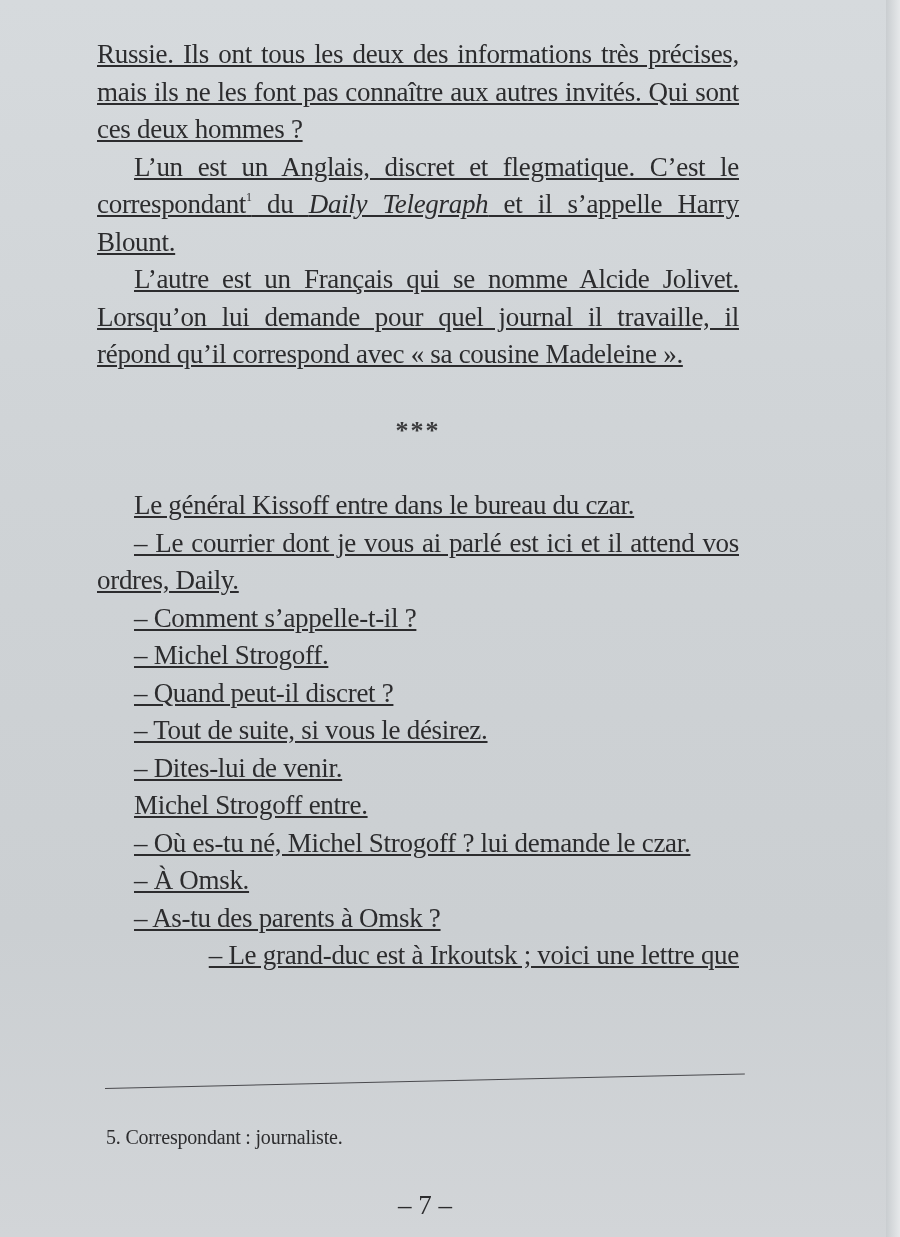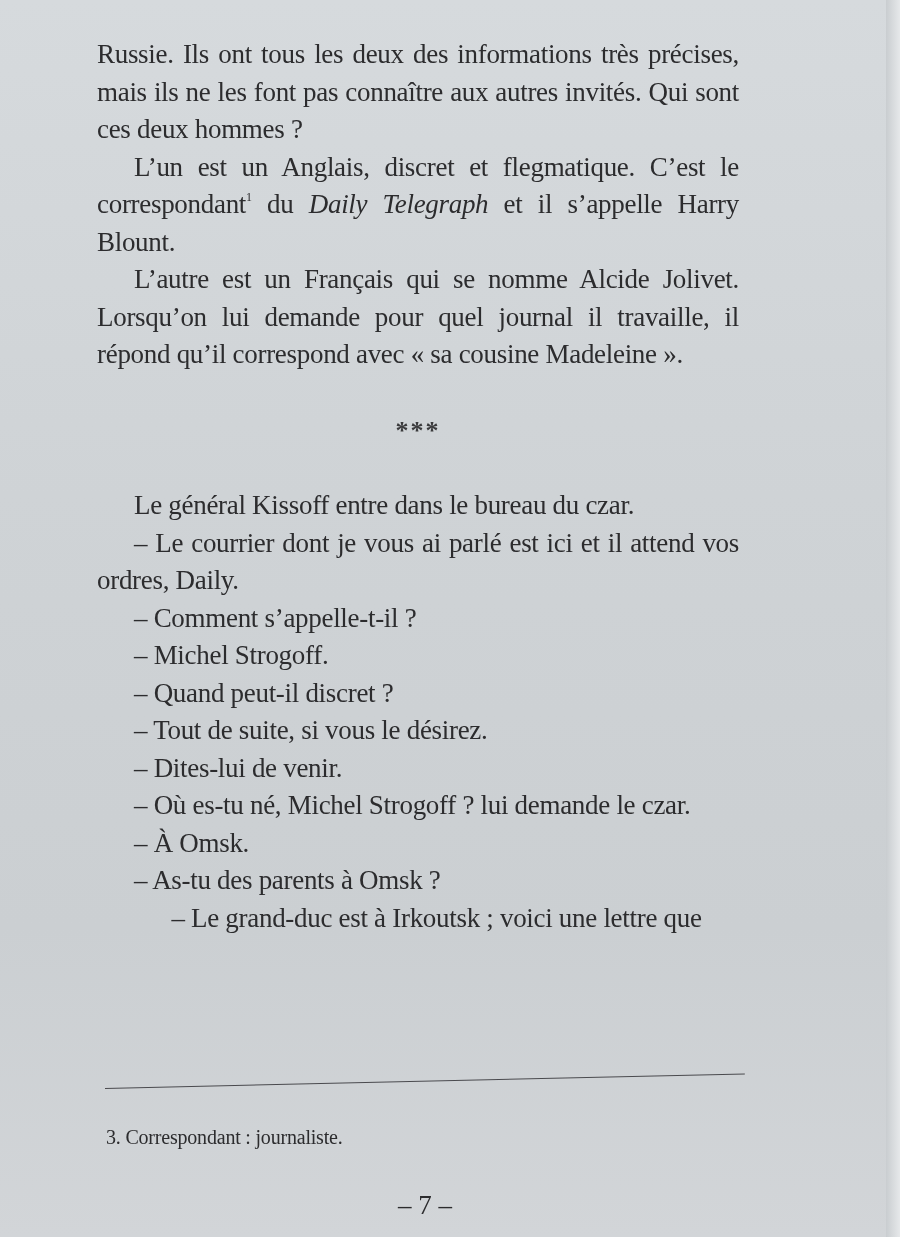--- a/index.html
+++ b/index.html
@@ -28,20 +28,21 @@
     left: 97px;
     top: 36px;
     width: 642px;
     font-size: 27px;
     line-height: 37.5px;
     letter-spacing: -0.3px;
   }
   .para {
     margin: 0;
     text-align: justify;
+    text-decoration: underline;
   }
   .indent {
     text-indent: 37px;
   }
   .em {
     font-style: italic;
     margin-top: 48px;
   }
   .sup {
     font-size: 12px;
@@ -103,24 +104,25 @@
   <div class="separator">***</div>
 
   <div class="dialogue-block">
     <p class="para indent">Le général Kissoff entre dans le bureau du czar.</p>
     <p class="para indent">– Le courrier dont je vous ai parlé est ici et il attend vos ordres, Daily.</p>
     <p class="para indent">– Comment s’appelle-t-il ?</p>
     <p class="para indent">– Michel Strogoff.</p>
     <p class="para indent">– Quand peut-il discret ?</p>
     <p class="para indent">– Tout de suite, si vous le désirez.</p>
     <p class="para indent">– Dites-lui de venir.</p>
+    <p class="para indent">Michel Strogoff entre.</p>
     <p class="para indent">– Où es-tu né, Michel Strogoff ? lui demande le czar.</p>
     <p class="para indent">– À Omsk.</p>
     <p class="para indent">– As-tu des parents à Omsk ?</p>
-    <p class="para indent" style="text-align:center">– Le grand-duc est à Irkoutsk ; voici une lettre que</p>
+    <p class="para indent" style="text-align:right">– Le grand-duc est à Irkoutsk ; voici une lettre que</p>
   </div>
 </div>
 
 <div class="footnote-rule"></div>
 
-<div class="footnote">3. Correspondant : journaliste.</div>
+<div class="footnote">5. Correspondant : journaliste.</div>
 
 <div class="page-number">– 7 –</div>
 
 </body></html>

